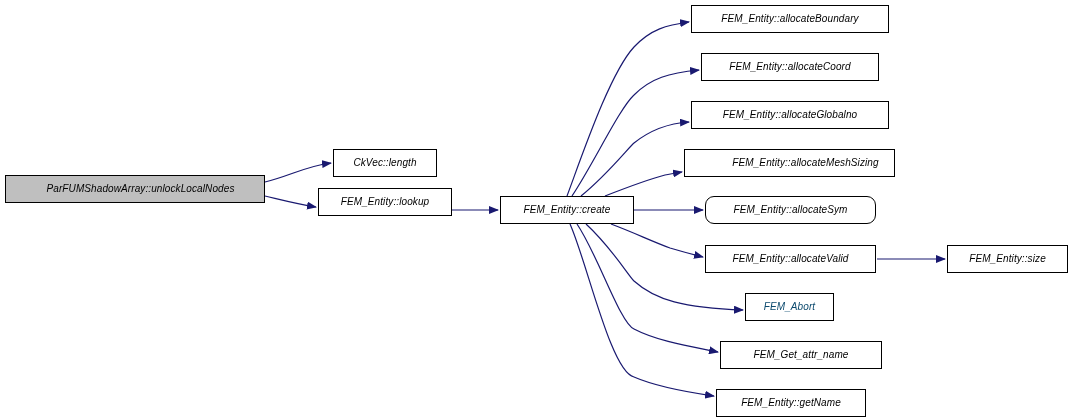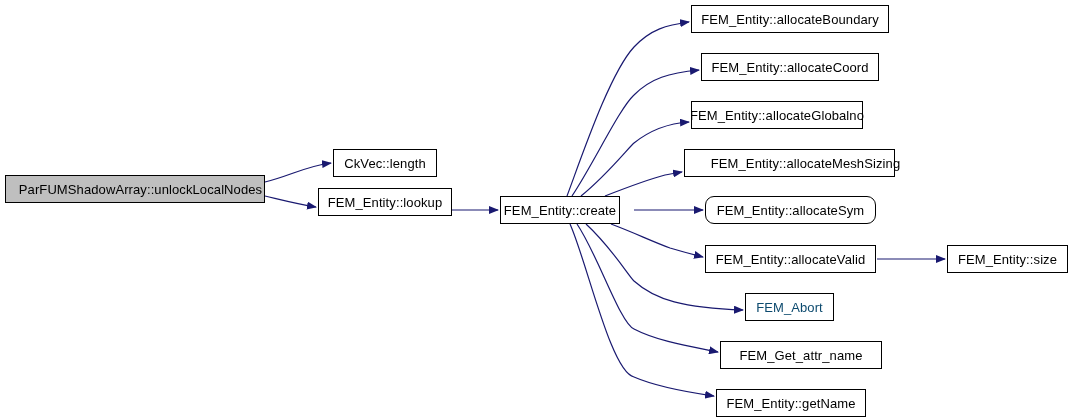--- a/index.html
+++ b/index.html
@@ -23,27 +23,28 @@
     width: 1072px;
     height: 419px;
     pointer-events: none;
   }
   .node {
     position: absolute;
     box-sizing: border-box;
     border: 1px solid #000000;
     background: #ffffff;
     color: #000000;
-    font-size: 13px;
+    font-size: 10px;
     line-height: 1;
     display: flex;
     align-items: center;
     justify-content: center;
     white-space: nowrap;
     letter-spacing: 0.1px;
+    font-style: italic;
   }
   .node.highlight {
     background: #bfbfbf;
   }
   .node-label {
     display: block;
     padding: 0 6px;
   }
 </style>
 </head>
@@ -77,30 +78,30 @@
   <div id="node-layer">
       <div class="node highlight" style="left: 5px; top: 175px; width: 260px; height: 28px; border-color: rgb(0, 0, 0); background: rgb(191, 191, 191); color: rgb(0, 0, 0); padding-left: 11px;">
         <span class="node-label">ParFUMShadowArray::unlockLocalNodes</span>
       </div>
       <div class="node" style="left: 333px; top: 149px; width: 104px; height: 28px; border-color: rgb(0, 0, 0); background: rgb(255, 255, 255); color: rgb(0, 0, 0);">
         <span class="node-label">CkVec::length</span>
       </div>
       <div class="node" style="left: 318px; top: 188px; width: 134px; height: 28px; border-color: rgb(0, 0, 0); background: rgb(255, 255, 255); color: rgb(0, 0, 0);">
         <span class="node-label">FEM_Entity::lookup</span>
       </div>
-      <div class="node" style="left: 500px; top: 196px; width: 120px; height: 28px; border-color: rgb(0, 0, 0); background: rgb(255, 255, 255); color: rgb(0, 0, 0);">
+      <div class="node" style="left: 500px; top: 196px; width: 134px; height: 28px; border-color: rgb(0, 0, 0); background: rgb(255, 255, 255); color: rgb(0, 0, 0);">
         <span class="node-label">FEM_Entity::create</span>
       </div>
       <div class="node" style="left: 691px; top: 5px; width: 198px; height: 28px; border-color: rgb(0, 0, 0); background: rgb(255, 255, 255); color: rgb(0, 0, 0);">
         <span class="node-label">FEM_Entity::allocateBoundary</span>
       </div>
       <div class="node" style="left: 701px; top: 53px; width: 178px; height: 28px; border-color: rgb(0, 0, 0); background: rgb(255, 255, 255); color: rgb(0, 0, 0);">
         <span class="node-label">FEM_Entity::allocateCoord</span>
       </div>
-      <div class="node" style="left: 691px; top: 101px; width: 172px; height: 28px; border-color: rgb(0, 0, 0); background: rgb(255, 255, 255); color: rgb(0, 0, 0);">
+      <div class="node" style="left: 691px; top: 101px; width: 198px; height: 28px; border-color: rgb(0, 0, 0); background: rgb(255, 255, 255); color: rgb(0, 0, 0);">
         <span class="node-label">FEM_Entity::allocateGlobalno</span>
       </div>
       <div class="node" style="left: 684px; top: 149px; width: 211px; height: 28px; border-color: rgb(0, 0, 0); background: rgb(255, 255, 255); color: rgb(0, 0, 0); padding-left: 32px;">
         <span class="node-label">FEM_Entity::allocateMeshSizing</span>
       </div>
       <div class="node" style="left: 705px; top: 196px; width: 171px; height: 28px; border-color: rgb(0, 0, 0); background: rgb(255, 255, 255); color: rgb(0, 0, 0); border-radius: 9px;">
         <span class="node-label">FEM_Entity::allocateSym</span>
       </div>
       <div class="node" style="left: 705px; top: 245px; width: 171px; height: 28px; border-color: rgb(0, 0, 0); background: rgb(255, 255, 255); color: rgb(0, 0, 0);">
         <span class="node-label">FEM_Entity::allocateValid</span>

